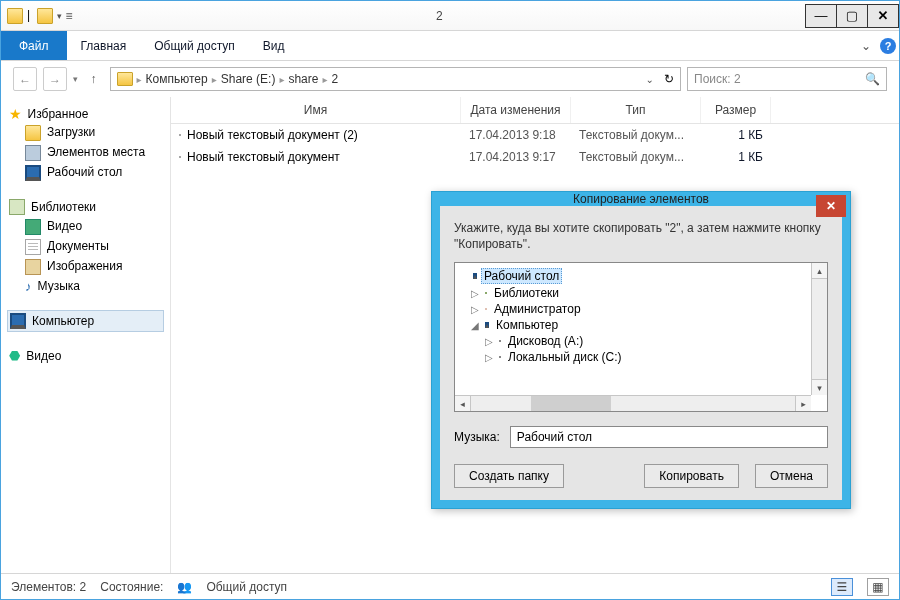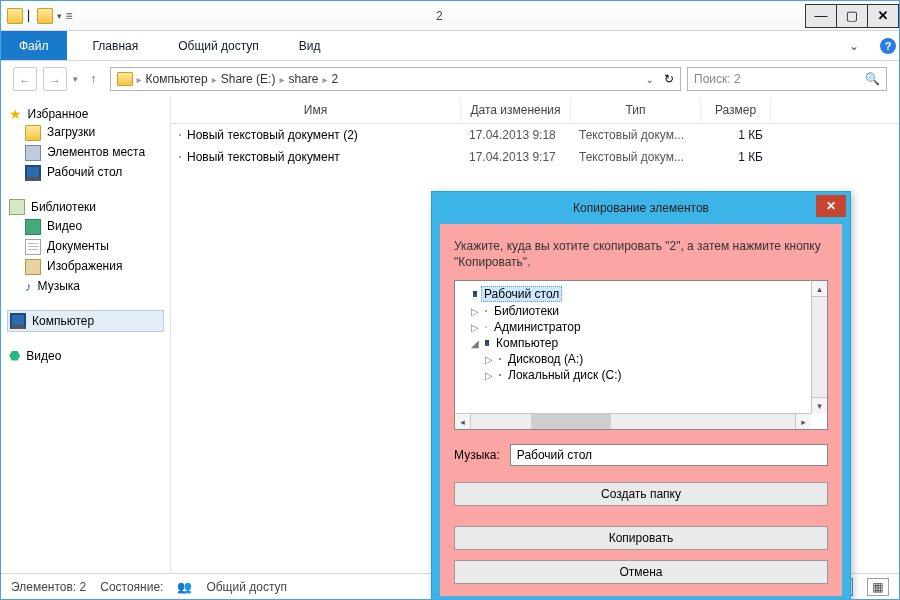--- a/index.html
+++ b/index.html
@@ -8,21 +8,21 @@
 
 .titlebar { height: 30px; background: linear-gradient(#fff,#f7f7f7); border-bottom: 1px solid #d6d6d6; display: flex; align-items: center; }
 .titlebar .qat { display: flex; align-items: center; gap: 4px; padding-left: 6px; }
 .titlebar .qat .icon { width: 16px; height: 16px; }
 .titlebar .wintitle { flex: 1; text-align: center; color: #444; }
 .titlebar .winctrls { display: flex; }
 .titlebar .winbtn { width: 32px; height: 24px; border: 1px solid #333; margin-left: -1px; display: flex; align-items: center; justify-content: center; font-family: Arial; font-size: 13px; background:#e8e8e8; }
 .winbtn.close { font-weight: bold; }
 
 
-.ribbon { height: 30px; display: flex; align-items: stretch; border-bottom: 1px solid #d6d6d6; gap: 12px; }
+.ribbon { height: 30px; display: flex; align-items: stretch; border-bottom: 1px solid #d6d6d6; }
 .ribbon .file { background: #1979ca; color: #fff; padding: 0 18px; display: flex; align-items: center; }
 .ribbon .tab { padding: 0 14px; display: flex; align-items: center; color: #0f172a; }
 .ribbon .spacer { flex: 1; }
 .ribbon .help { width: 22px; display:flex; align-items:center; justify-content:center; }
 .ribbon .chev { width: 22px; display:flex; align-items:center; justify-content:center; color:#555; }
 
 
 .addrrow { height: 36px; display: flex; align-items: center; padding: 0 12px; gap:6px; }
 .navarrow { width:24px; height:24px; border:1px solid #ccc; border-radius:2px; display:flex; align-items:center; justify-content:center; color:#888; }
 .navup { width:20px; display:flex; align-items:center; justify-content:center; color:#555; }
@@ -54,42 +54,42 @@
 .row .c-type { width:130px; color:#555; white-space:nowrap; overflow:hidden; text-overflow:ellipsis; }
 .row .c-size { width:70px; text-align:right; color:#0f172a; }
 
 
 .status { height:26px; border-top:1px solid #d6d6d6; display:flex; align-items:center; padding:0 10px; gap:14px; color:#444; }
 .status .spacer { flex:1; }
 .viewbtn { width:22px; height:18px; border:1px solid #a0a0a0; display:flex; align-items:center; justify-content:center; }
 
 
 .dialog { position:absolute; left:430px; top:190px; width:420px; background:#fff; border:1px solid #2aa1d3; box-shadow:2px 2px 8px rgba(0,0,0,.25); }
-.dlg-title { height:32px; background:#3db4e7; display:flex; align-items:center; justify-content:center; color:#222; position:relative; }
+.dlg-title { height:14px; background:#3db4e7; display:flex; align-items:center; justify-content:center; color:#222; position:relative; }
 .dlg-close { position:absolute; right:4px; top:3px; width:30px; height:22px; background:#c74632; color:#fff; display:flex; align-items:center; justify-content:center; font-weight:bold; }
-.dlg-body { border:8px solid #3db4e7; border-top:none; padding:14px 14px 12px; background:#fca5a5; }
+.dlg-body { border:8px solid #3db4e7; border-top:none; padding:14px 14px 12px; background:#e5e5e5; }
 .dlg-instr { color:#333; margin-bottom:10px; line-height:1.35; }
 .treebox { background:#fff; border:1px solid #888; height:150px; overflow:hidden; position:relative; }
 .treelist { padding:4px 2px; }
 .treeitem { display:flex; align-items:center; gap:4px; padding:1px 2px; }
 .treeitem .exp { width:10px; color:#777; font-size:10px; }
 .treeitem.sel > .lbl { background:#cde8ff; border:1px dotted #5a9bd4; padding:0 2px; }
 .treeitem .lbl { padding:0 3px; }
 .ind1 { padding-left:14px; }
 .ind2 { padding-left:28px; }
 .tree-vscroll { position:absolute; right:0; top:0; bottom:16px; width:16px; border-left:1px solid #c6c6c6; background:#eee; }
 .tree-vscroll .arrow { height:16px; display:flex; align-items:center; justify-content:center; font-size:9px; color:#555; background:#f4f4f4; border-bottom:1px solid #c6c6c6; }
 .tree-vscroll .arrow.dn { position:absolute; bottom:0; left:0; right:0; border-top:1px solid #c6c6c6; border-bottom:none;}
 .tree-hscroll { position:absolute; left:0; right:16px; bottom:0; height:16px; border-top:1px solid #c6c6c6; background:#eee; display:flex; }
 .tree-hscroll .arrow { width:16px; display:flex; align-items:center; justify-content:center; font-size:9px; color:#555; background:#f4f4f4; border-right:1px solid #c6c6c6; }
 .tree-hscroll .arrow.rt { margin-left:auto; border-left:1px solid #c6c6c6; border-right:none; }
 .tree-hscroll .thumb { width:80px; background:#cfcfcf; margin-left:60px; }
 .folderrow { display:flex; align-items:center; gap:10px; margin-top:14px; }
 .folderrow input { flex:1; height:22px; border:1px solid #888; padding:0 6px; background:#fff; font-size:12px; }
-.dlg-btns { display:flex; gap:10px; margin-top:16px;flex-direction:column; }
+.dlg-btns { display:flex; gap:16px; margin-top:16px; }
 .dlg-btns .spacer { flex:1; }
 .dlg-btns button { height:24px; padding:0 14px; background:#eaeaea; border:1px solid #9a9a9a; font-size:12px; }
 
 
 .i-folder { background:linear-gradient(#ffe79a,#f5c542); border:1px solid #caa22a; border-radius:1px; }
 .i-star { color:#f7b500; font-size:14px; line-height:1; }
 .i-monitor { background:#2b6cb0; border:2px solid #1a4b80; border-bottom:4px solid #555; }
 .i-doc { background:#fff; border:1px solid #a6a6a6; position:relative; }
 .i-doc:before { content:""; position:absolute; left:2px; right:2px; top:3px; height:1px; background:#bbb; box-shadow:0 3px 0 #bbb,0 6px 0 #bbb; }
 .i-lib { background:#d8e7c3; border:1px solid #8aa86a; }

